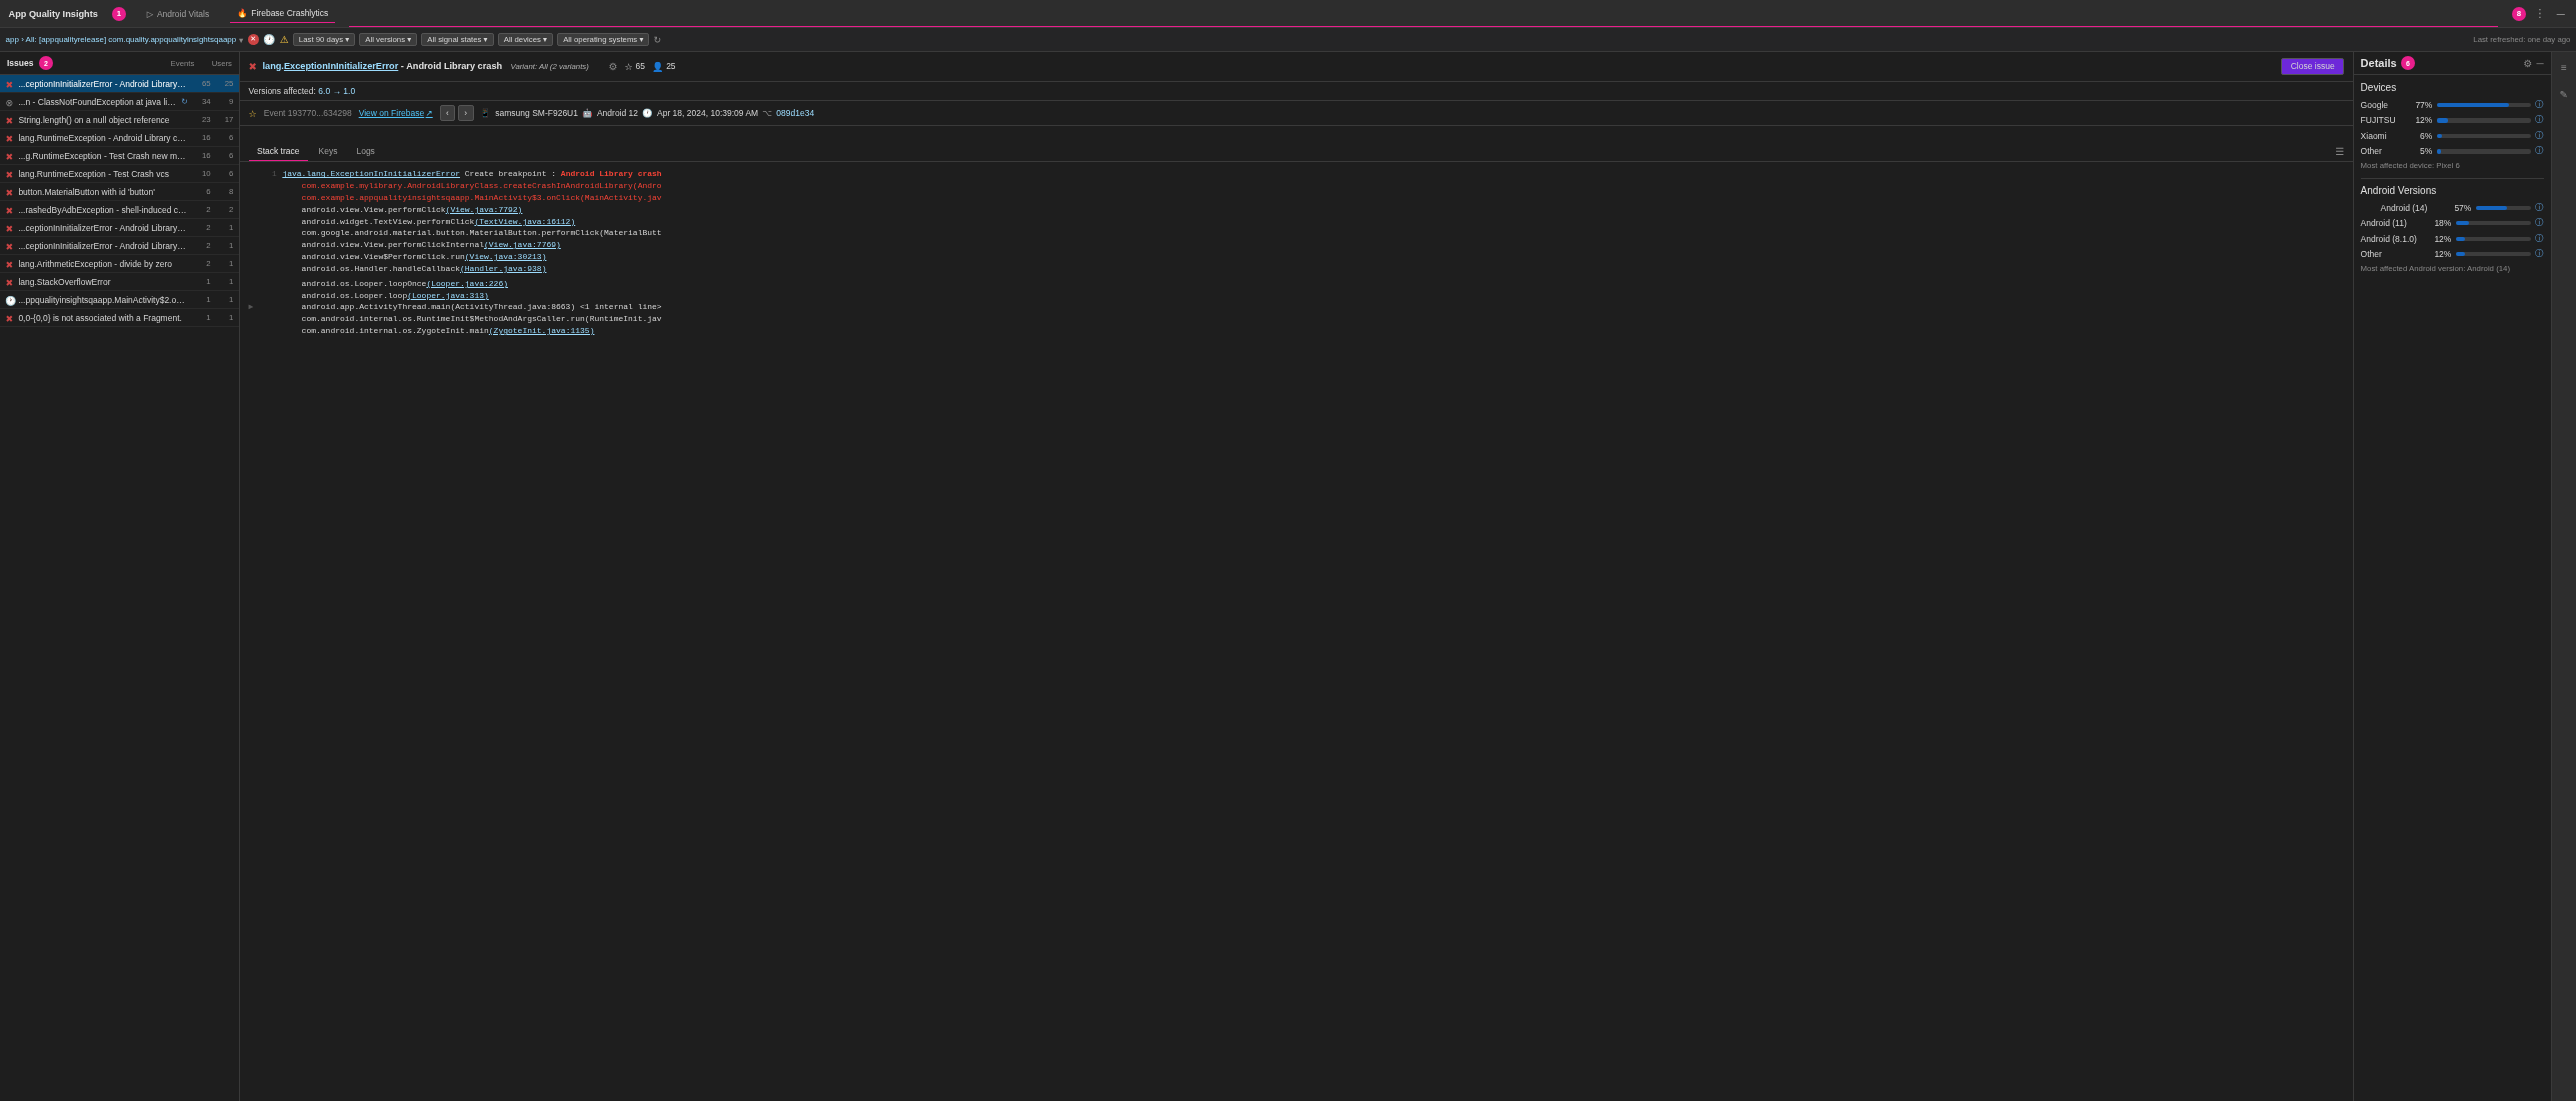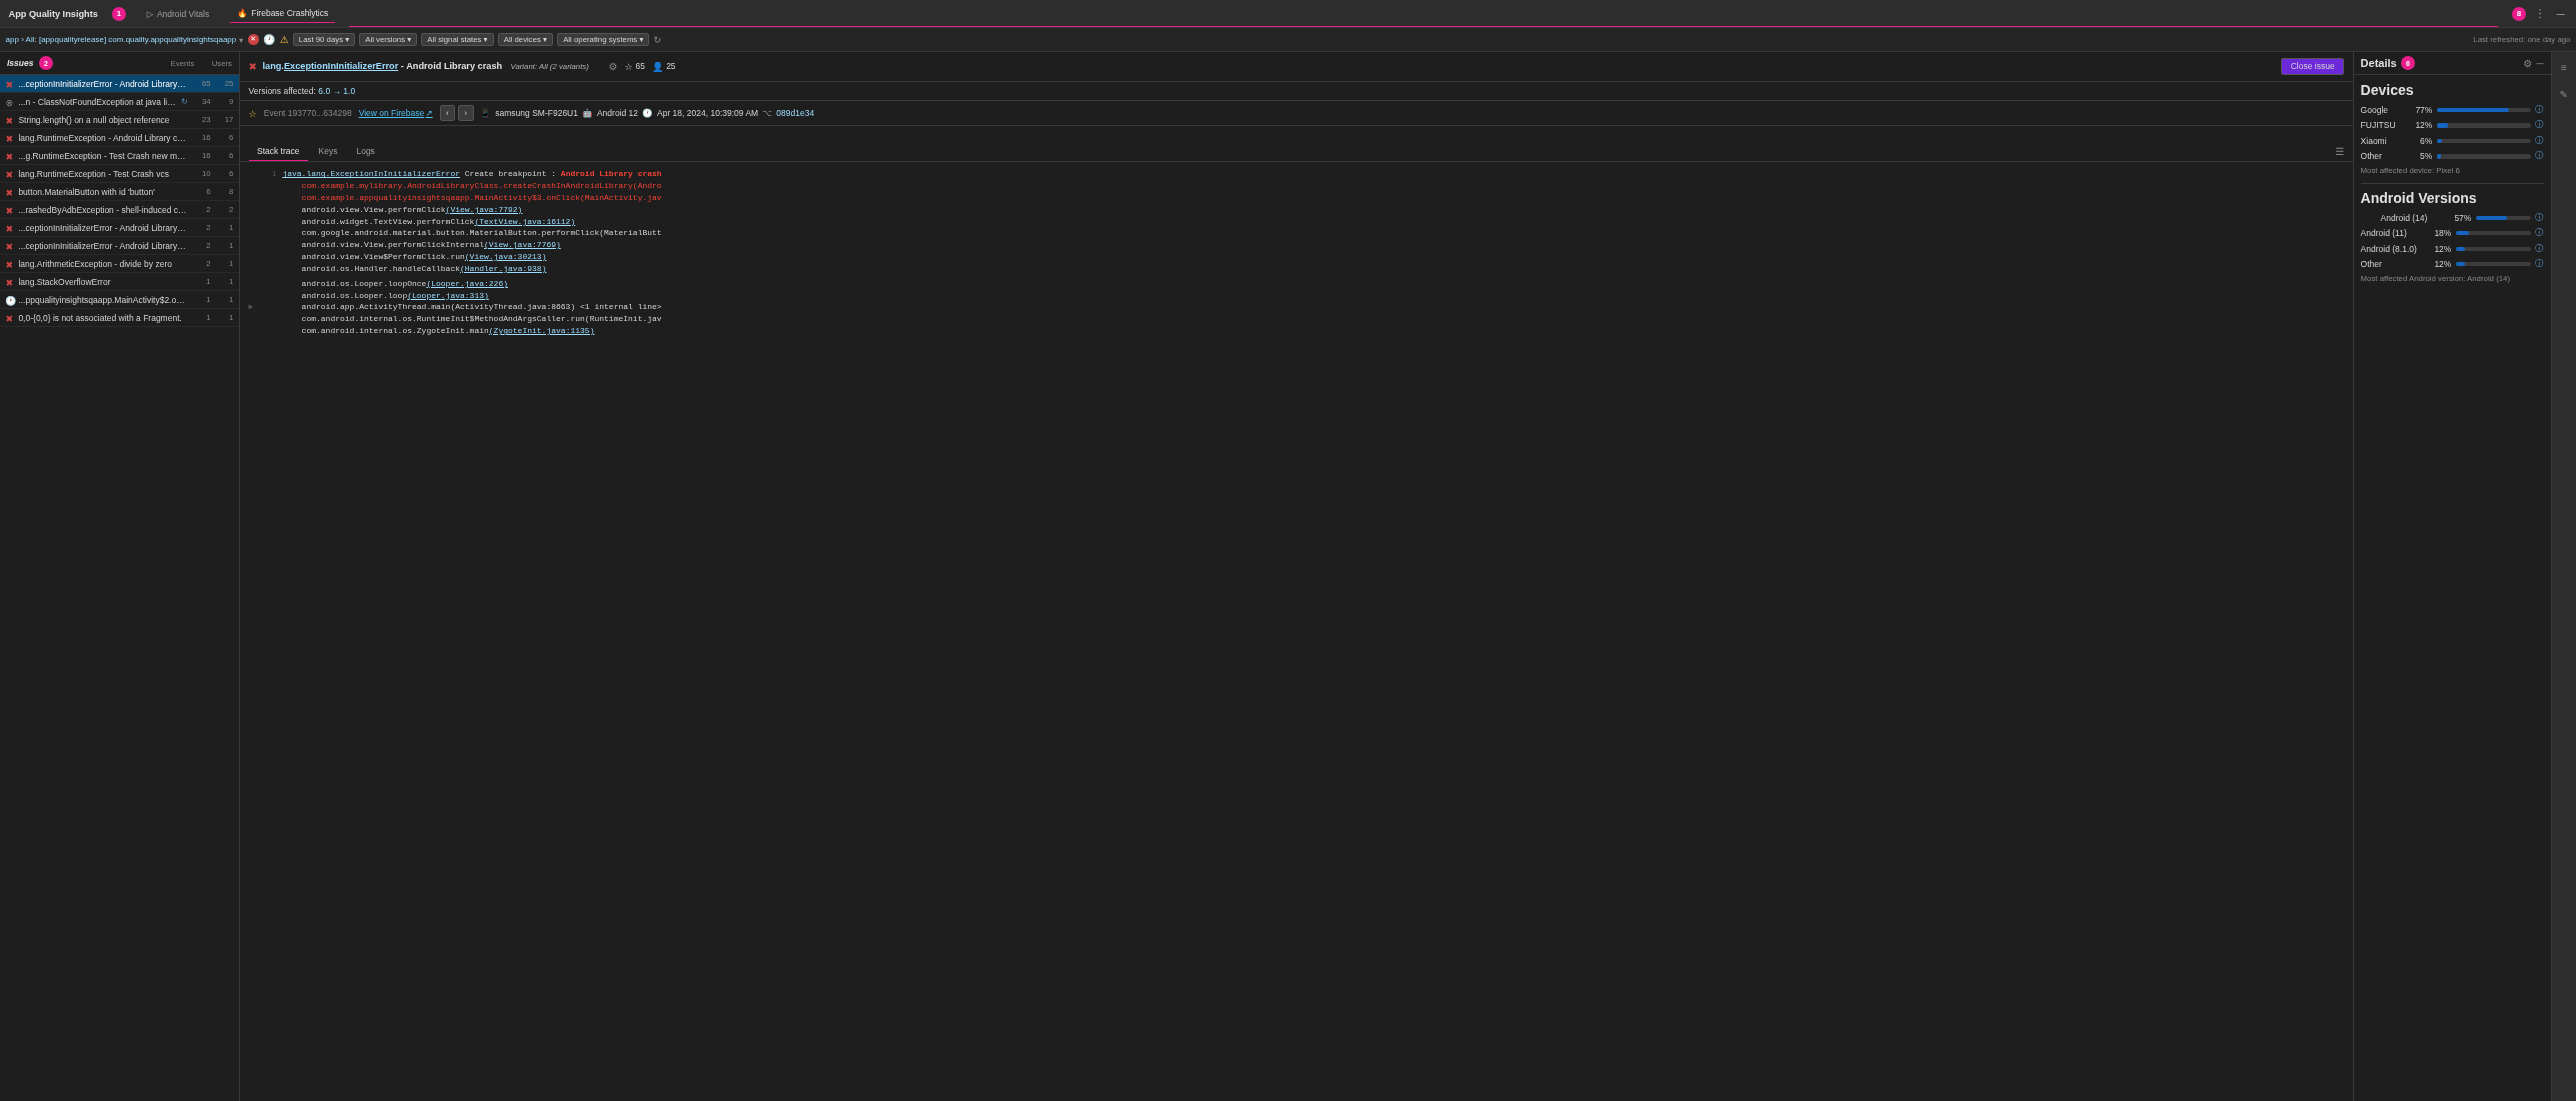--- a/index.html
+++ b/index.html
@@ -119,21 +119,20 @@
       display: flex;
       align-items: center;
       padding: 4.2px 7px;
       border-bottom: 0.7px solid #3a3a3a;
       gap: 5.6px;
     }
     .issues-title {
       font-size: 8.5px;
       font-weight: 600;
       color: #e0e0e0;
-      font-style: italic;
     }
     .col-header {
       font-size: 7.8px;
       color: #888;
     }
     .col-events, .col-users {
       width: 32px;
       text-align: right;
       font-size: 7.8px;
       color: #888;
@@ -383,22 +382,22 @@
       margin-left: auto;
       display: flex;
       gap: 4.2px;
     }
     .right-panel-content {
       padding: 7px;
       overflow-y: auto;
       flex: 1;
     }
     .section-title {
-      font-size: 14px;
-      font-weight: 700;
+      font-size: 10px;
+      font-weight: 400;
       color: #e0e0e0;
       margin-bottom: 5.6px;
     }
     .device-row {
       display: flex;
       align-items: center;
       margin-bottom: 3.5px;
       gap: 4.2px;
     }
     .device-name {

